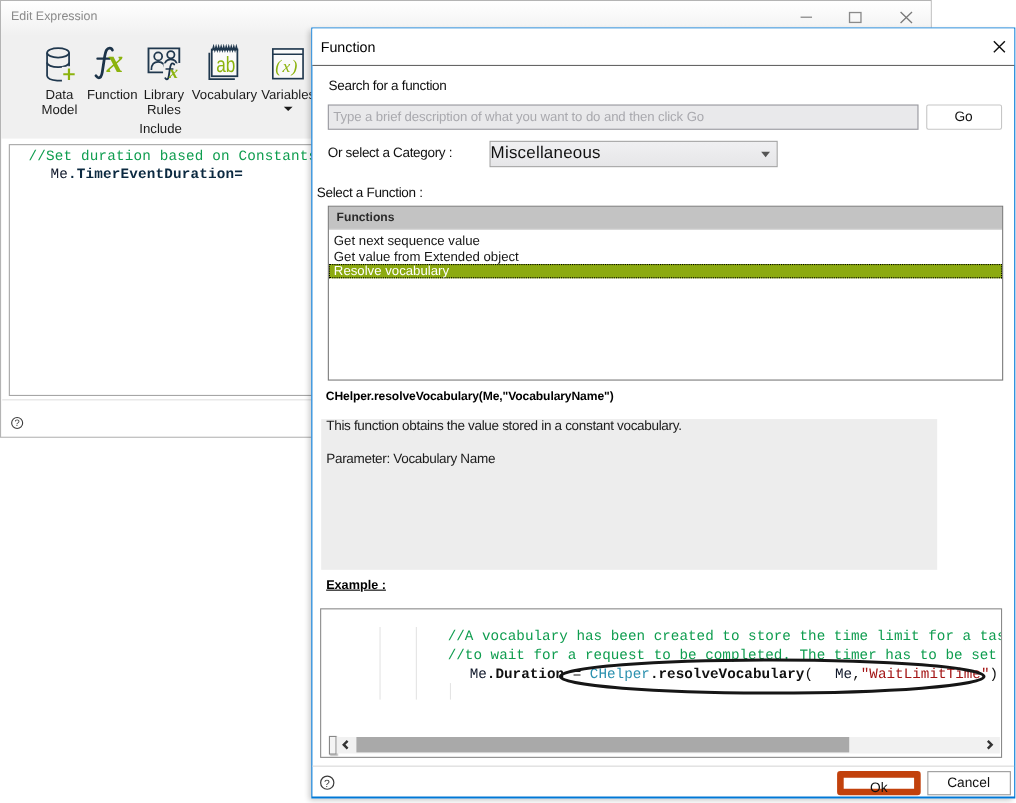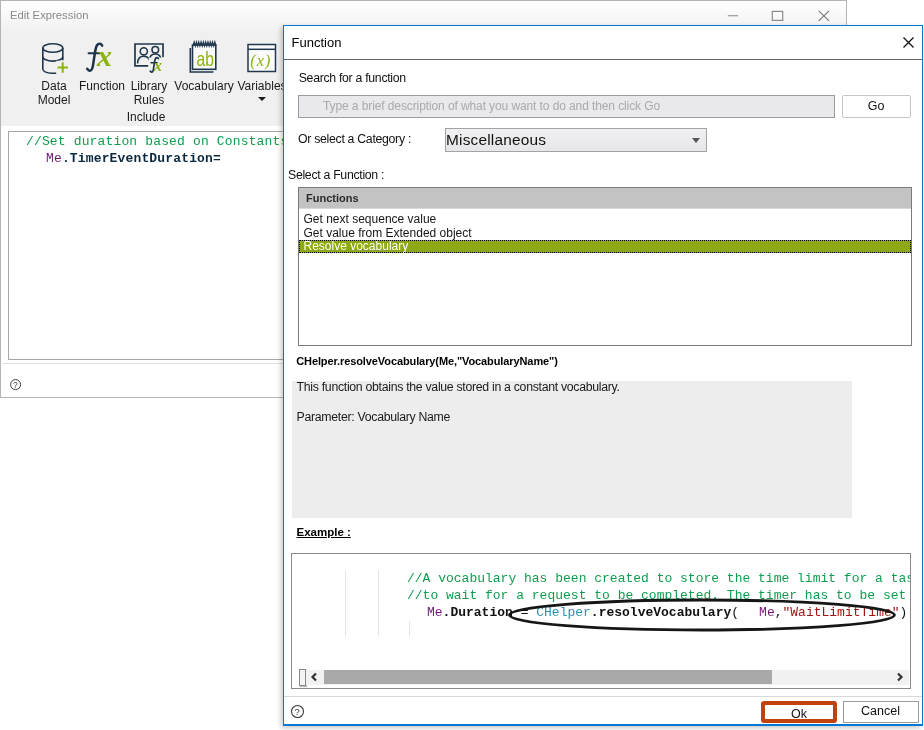--- a/index.html
+++ b/index.html
@@ -15,53 +15,53 @@
   #w1code pre { font-family:"Liberation Mono", monospace; font-size:13px; line-height:17px; letter-spacing:0.15px; margin:1px 0 0 17px; }
   #w1sep { position:absolute; left:1px; top:362px; width:845px; height:1px; background:#e0e0e0; }
   
   #win2 { position:absolute; left:283px; top:25px; width:640px; height:701px; background:#fff;
           border:1px solid #0078d6; border-bottom-width:2px; box-shadow:-2px 2px 5px rgba(0,0,0,0.22); }
   #w2title { position:absolute; left:0; top:0; width:100%; height:33px; background:#fff; }
   #w2title .t { position:absolute; left:7.5px; top:9px; font-size:13px; color:#000; }
   #w2sep { position:absolute; left:0; top:33px; width:100%; height:1px; background:#666; }
   .lbl { position:absolute; font-size:12.3px; letter-spacing:-0.3px; color:#111; white-space:nowrap; }
   #searchbox { position:absolute; left:14px; top:68.5px; width:537px; height:23.5px; background:#e9e9eb; border:1px solid #9a9aa0;
-               font-size:12px; letter-spacing:-0.1px; color:#a9a9ae; line-height:21.5px; padding-left:24px; }
+               font-size:12px; letter-spacing:-0.1px; color:#a9a9ae; line-height:21.5px; padding-left:4px; }
   #gobtn { position:absolute; left:557.5px; top:69px; width:69px; height:22.5px; background:#fff; border:1px solid #c6c6c6; border-radius:2px;
            font-size:12.5px; color:#111; text-align:center; line-height:20.5px; }
   #combo { position:absolute; left:161px; top:102px; width:262px; height:23.5px; background:linear-gradient(#f0f0f2,#e6e6e8);
            border:1px solid #a3a3a3; font-size:15.4px; letter-spacing:0.2px; color:#111; line-height:21.5px; padding-left:0px; }
   #combo .arr { position:absolute; right:6.5px; top:9px; width:0; height:0; border-left:4.5px solid transparent;
                 border-right:4.5px solid transparent; border-top:5px solid #555; }
   #list { position:absolute; left:13.5px; top:160.5px; width:614.5px; height:159px; border:1px solid #7a7a7a; background:#fff; overflow:hidden; }
   #listhdr { height:20.5px; background:#c3c3c3; font-size:11px; font-weight:bold; color:#2b2b2b; line-height:20.5px; padding-left:7.5px; border-bottom:1px solid #d9d9d9; margin-top:0.5px;}
   .litem { height:14.3px; font-size:12px; color:#151515; line-height:14.3px; padding-left:5px; white-space:nowrap; }
   .litem.sel { background:#8caa10; color:#fff; outline:1px dotted #000; outline-offset:-1px; height:12.5px; line-height:12px; margin:0 0 1.8px 0; }
   #sig { position:absolute; left:12.2px; top:329.3px; font-size:11px; font-weight:bold; color:#000; white-space:nowrap; letter-spacing:-0.1px; }
   #desc { position:absolute; left:8px; top:355px; width:560px; height:136.5px; background:#ededed; color:#1b1b1b; }
   #desc .d1 { position:absolute; left:4.6px; top:-1px; font-size:12.3px; letter-spacing:-0.3px; }
   #desc .d2 { position:absolute; left:4.6px; top:28.5px; font-size:12.3px; letter-spacing:-0.3px; }
   #exlbl { position:absolute; left:12.5px; top:500px; font-size:11.5px; font-weight:bold; color:#000;text-decoration:underline; }
   #exbox { position:absolute; left:7px; top:527px; width:620px; height:136px; border:1px solid #8a8a8a; background:#fff; overflow:hidden; }
   .guide { position:absolute; width:1px; background:#e4e4e4; }
   .cl { position:absolute; left:115px; font-family:"Liberation Mono", monospace; font-size:13px; line-height:17px; white-space:pre; }
   .grn { color:#0f9d4f; }
-  .blu { color:#701a75;padding-left:20px; }
+  .blu { color:#0f172a;padding-left:20px; }
   .typ { color:#2b91af; }
   .red { color:#a31515; }
   .blk { color:#111; font-weight:bold; }
   
   #hscroll { position:absolute; left:0; top:115px; width:100%; height:15.5px; }
   #grip { position:absolute; left:6.5px; top:0px; width:7px; height:16.5px; background:#f4f4f4; border:1px solid #888; box-shadow:1px 1px 1px rgba(0,0,0,0.25); }
   #track { position:absolute; left:14px; top:0.5px; right:1px; height:15px; background:#f1f1f1; }
   #thumb { position:absolute; left:17.5px; top:0.5px; width:448px; height:14px; background:#a9a9a9; }
   #w2botsep { position:absolute; left:0; top:669.5px; width:100%; height:1px; background:#d8d8d8; }
   .btn { position:absolute; top:675px; width:76px; height:22px; background:#fff; font-size:12.5px; color:#111;
          text-align:center; line-height:19px; }
-  #okbtn { left:477px; border:4px solid #c2410c; border-radius:3px; }
+  #okbtn { left:477px; border:6px solid #c2410c; border-radius:3px; }
   #cancelbtn { left:558.5px; border:1px solid #9a9a9a; }
 </style>
 </head>
 <body>
 
 <div id="win1">
   <div id="w1title">
     <span class="t">Edit Expression</span>
     <svg class="abs" style="left:725px;top:5px" width="110" height="20" viewBox="0 0 110 20">
       <line x1="1.8" y1="9.7" x2="12.2" y2="9.7" stroke="#999" stroke-width="1.2"></line>

